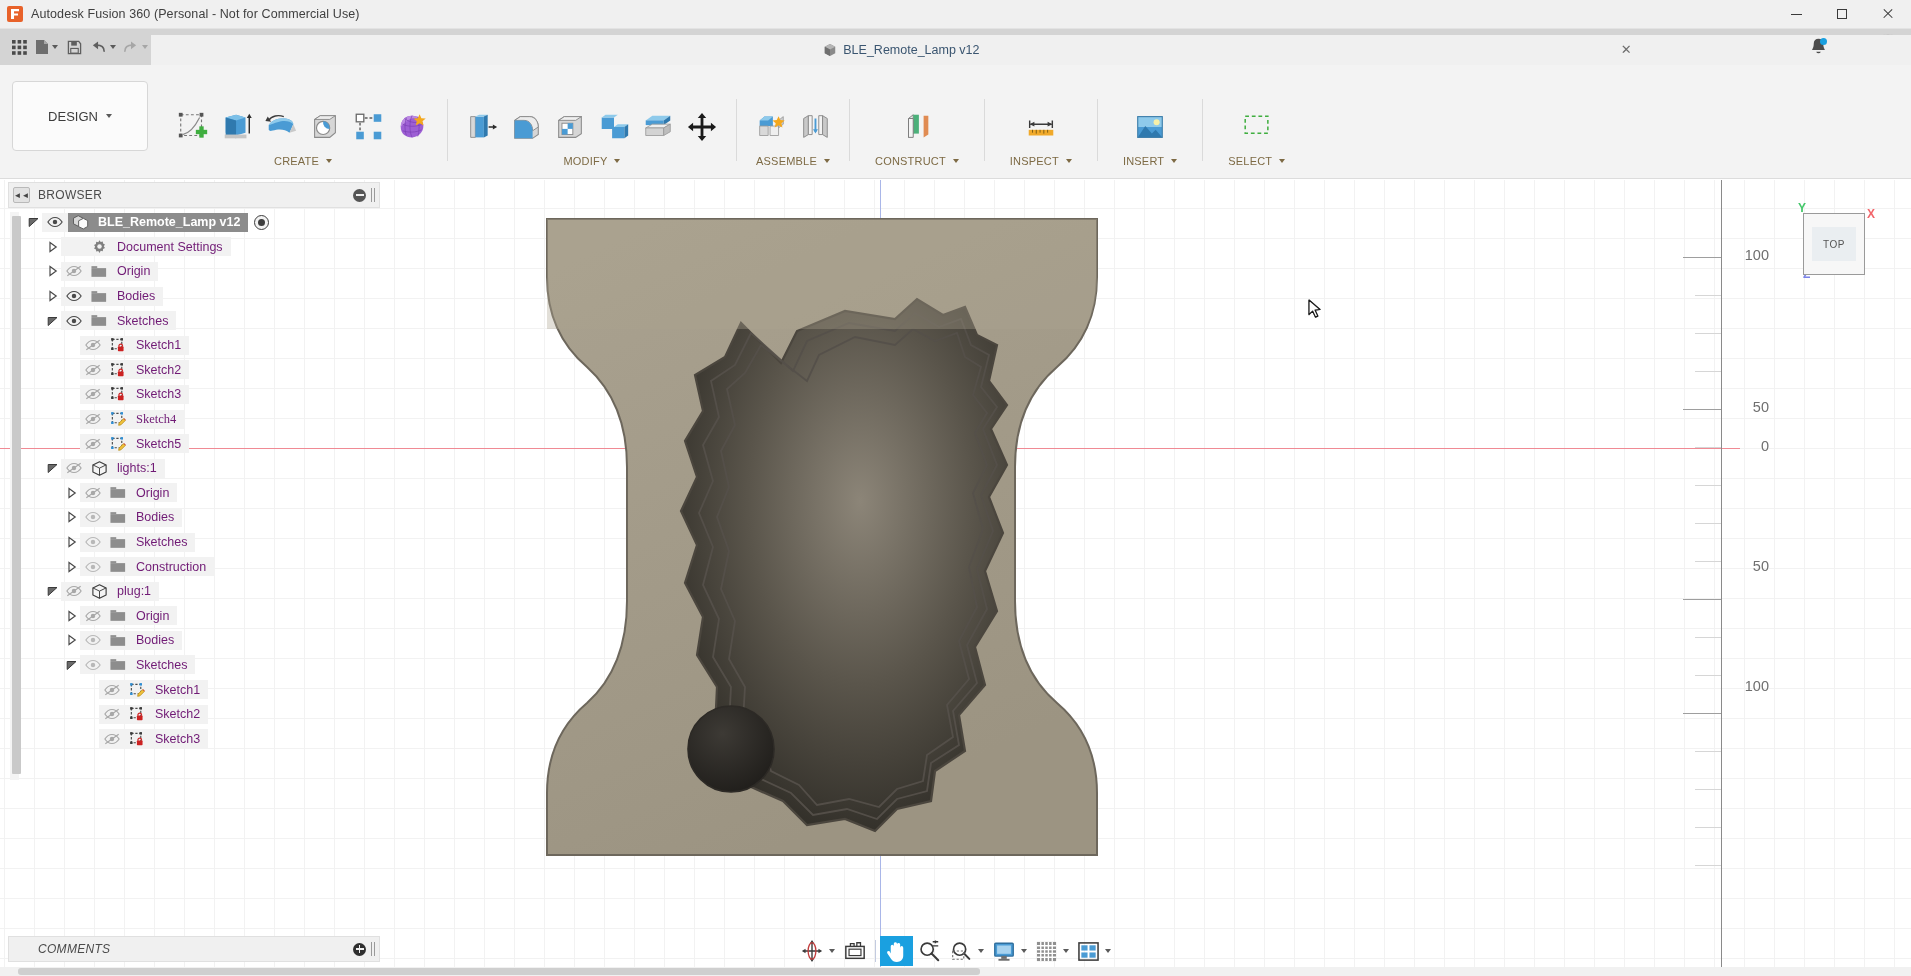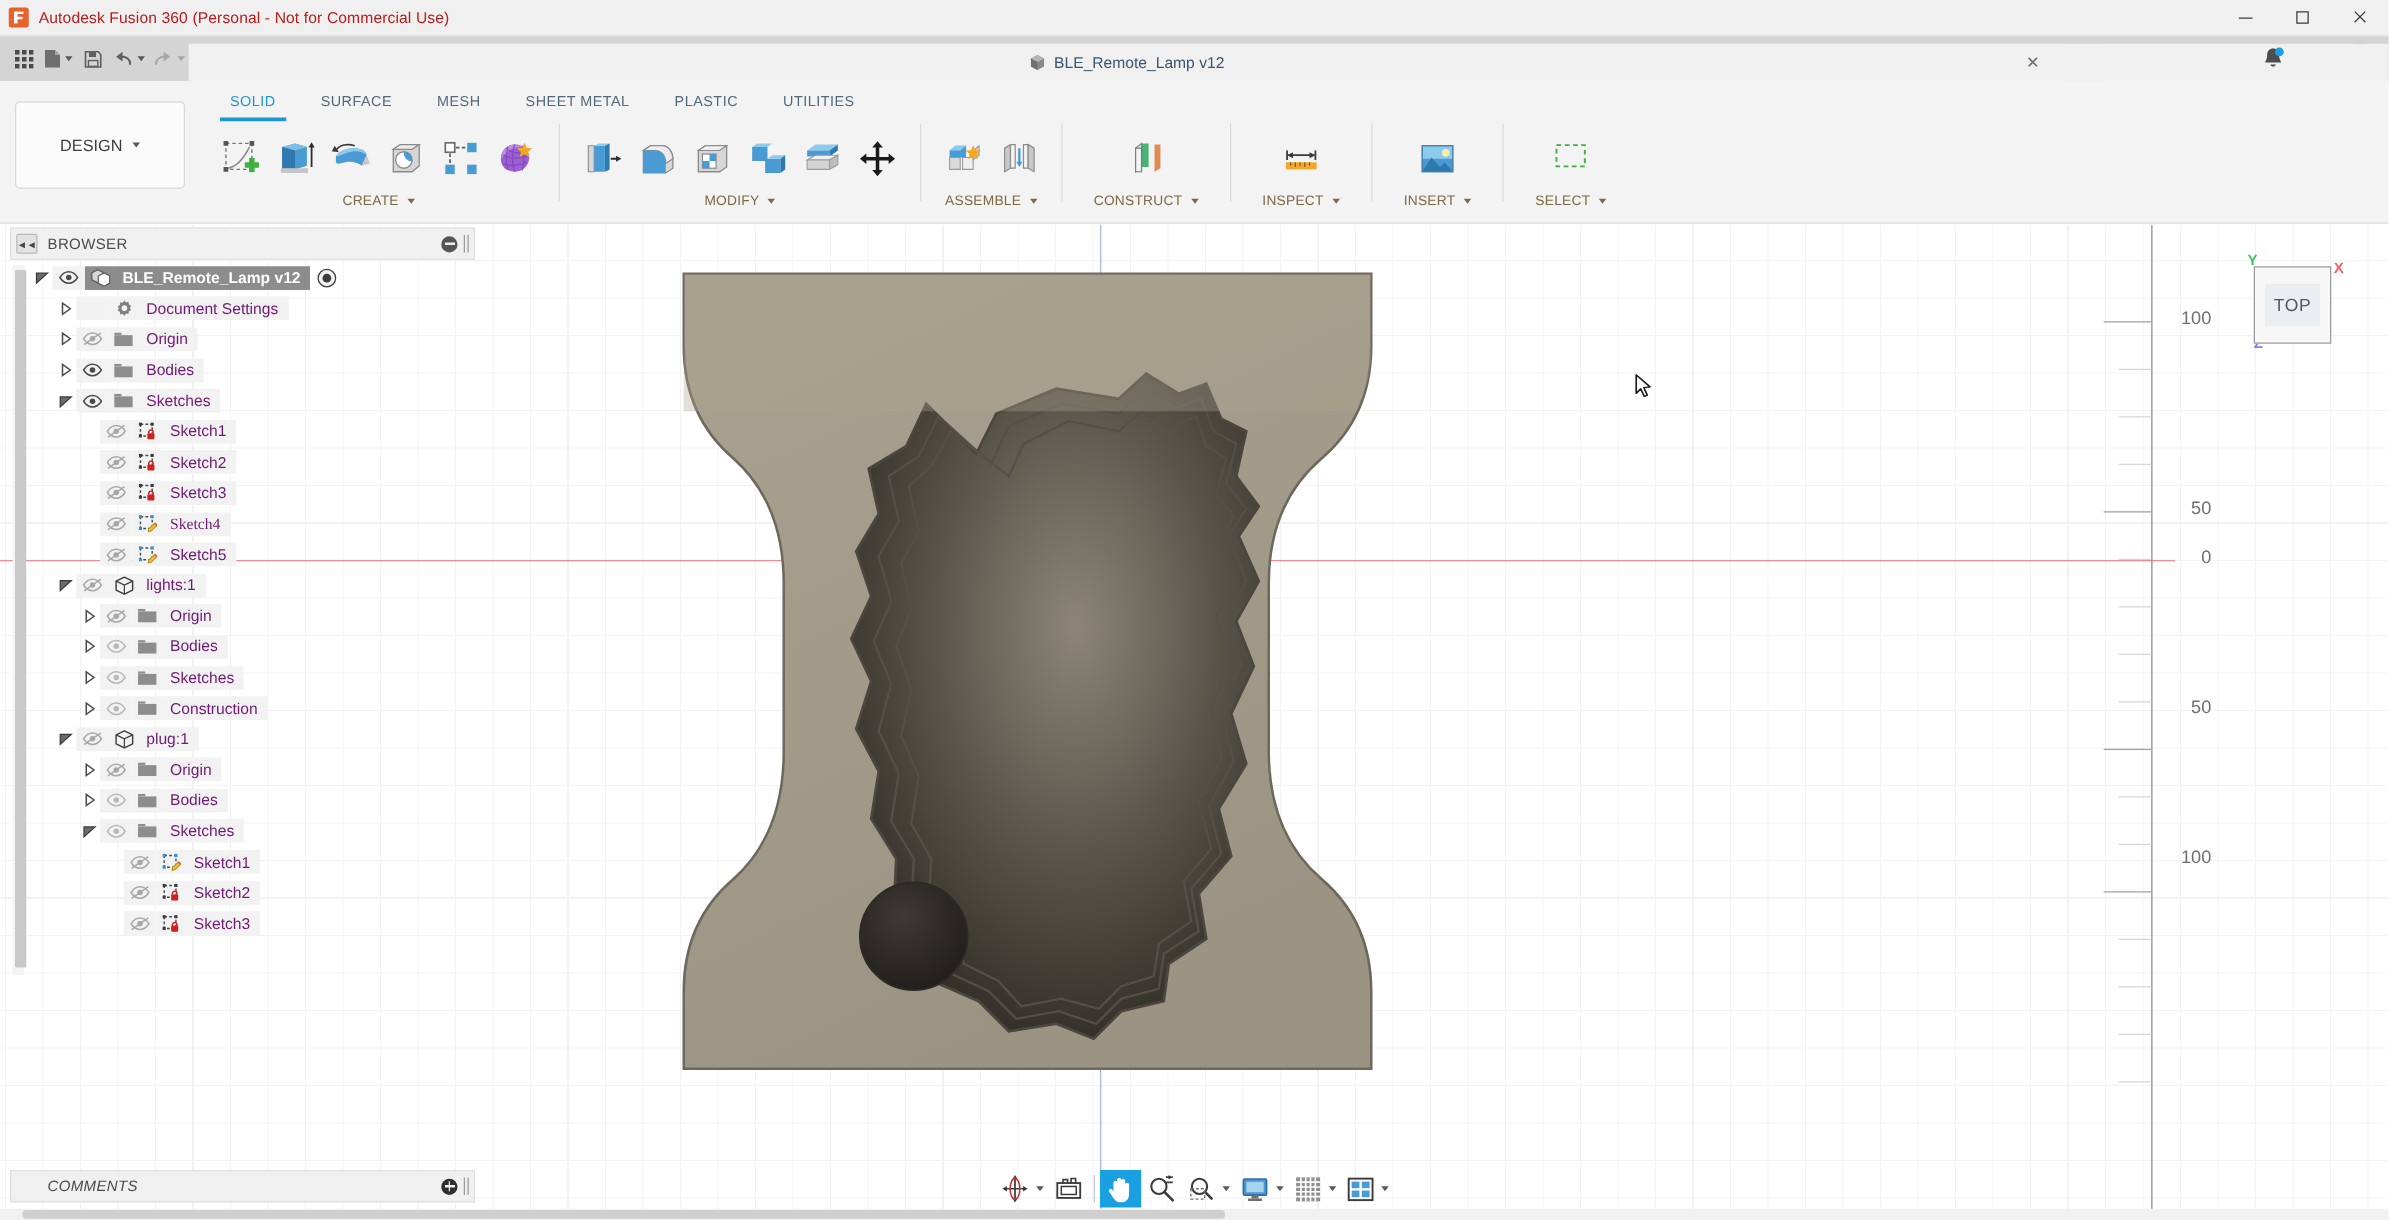--- a/index.html
+++ b/index.html
@@ -19,21 +19,21 @@
     border-bottom: 1px solid #e3e3e3;
   }
   .app-icon {
     width: 16px; height: 16px; margin-left: 7px; margin-right: 8px;
     background: #e8622a; border-radius: 2px; position: relative; flex: none;
   }
   .app-icon::after {
     content: ""; position: absolute; left: 4px; top: 3px; width: 8px; height: 10px;
     background: #fff; clip-path: polygon(0 0,100% 0,100% 22%,38% 22%,38% 44%,88% 44%,88% 64%,38% 64%,38% 100%,0 100%);
   }
-  .title-text { font-size: 12.5px; color: #b91c1c; letter-spacing: .1px; }
+  .title-text { font-size: 12.5px; color: #404040; letter-spacing: .1px; }
   .winbtns { margin-left: auto; display: flex; height: 29px; }
   .winbtn {
     width: 46px; height: 29px; display: flex; align-items: center; justify-content: center;
     color: #444; font-size: 13px;
   }
   .wb-min { width: 11px; height: 1px; background: #3a3a3a; }
   .wb-max { width: 10px; height: 10px; border: 1px solid #3a3a3a; }
   .wb-x { position: relative; width: 12px; height: 12px; }
   .wb-x::before, .wb-x::after {
     content:""; position:absolute; left:0; top:5px; width:12px; height:1.2px; background:#3a3a3a;
@@ -189,21 +189,21 @@
   .rlabel { position: absolute; right: 142px; font-size: 14.5px; color: #6f6f6f; }
 
   
   .viewcube { position: absolute; right: 38px; top: 25px; width: 78px; height: 78px; }
   .vc-face {
     position: absolute; left: 8px; top: 8px; width: 62px; height: 62px;
     background: #f7f7f7; border: 1px solid #9a9a9a;
     display:flex; align-items:center; justify-content:center;
   }
   .vc-inner { width: 44px; height: 34px; background: #eaeef1; display:flex; align-items:center; justify-content:center; }
-  .vc-face span { font-size: 14px; color: #555; letter-spacing: .5px; }
+  .vc-face span { font-size: 10px; color: #555; letter-spacing: .5px; }
   .ax { position:absolute; font-size: 12px; font-weight: bold; }
   .ax.y { left: 3px; top: -4px; color: #44c76a; }
   .ax.x { left: 72px; top: 2px; color: #f2656a; }
   .ax.z { left: 8px; top: 62px; color: #7b84e8; }
 
   
   .model { position: absolute; left: 545px; top: 35px; width: 680px; height: 680px; }
   .cursor {
     position: absolute; left: 1308px; top: 119px; width: 14px; height: 19px;
     filter: drop-shadow(0 0 0.5px rgba(0,0,0,.45));
@@ -354,28 +354,20 @@
     </div>
   </div>
 
   <div class="ribbon">
 
     <div class="design-box">
       <span>DESIGN</span>
       <span class="caret"></span>
     </div>
 
-    <div class="ribtabs">
-      <div class="ribtab active">SOLID</div>
-      <div class="ribtab">SURFACE</div>
-      <div class="ribtab">MESH</div>
-      <div class="ribtab">SHEET METAL</div>
-      <div class="ribtab">PLASTIC</div>
-      <div class="ribtab">UTILITIES</div>
-    </div>
 
     <div class="toolrow">
 
       <div class="tgroup">
         <div class="tgicons">
           <div class="tbtn">
             <svg width="34" height="34" viewBox="0 0 36 36">
               <rect x="5" y="5" width="22" height="22" fill="none" stroke="#777" stroke-width="1.2" stroke-dasharray="3 2.4"></rect>
               <g fill="#555">
                   <rect x="3" y="3" width="4" height="4"></rect>

